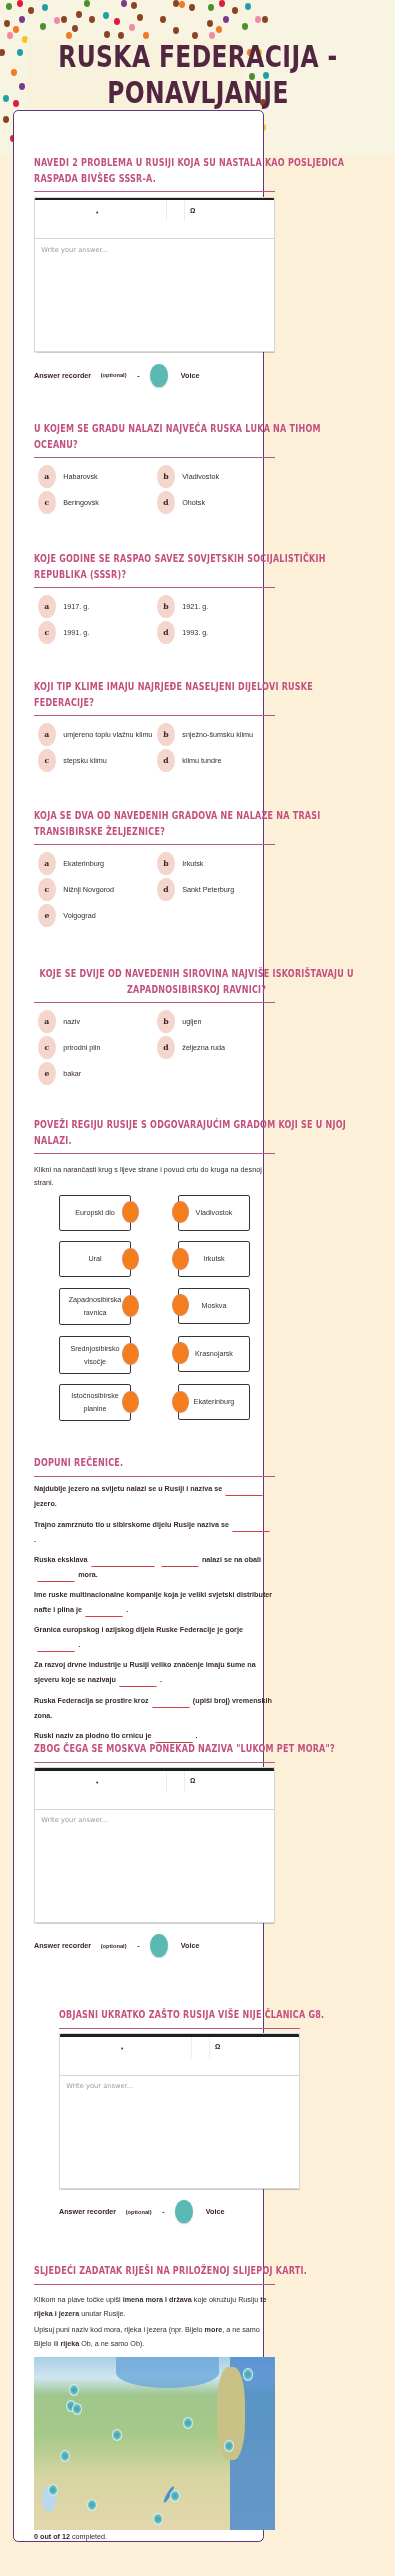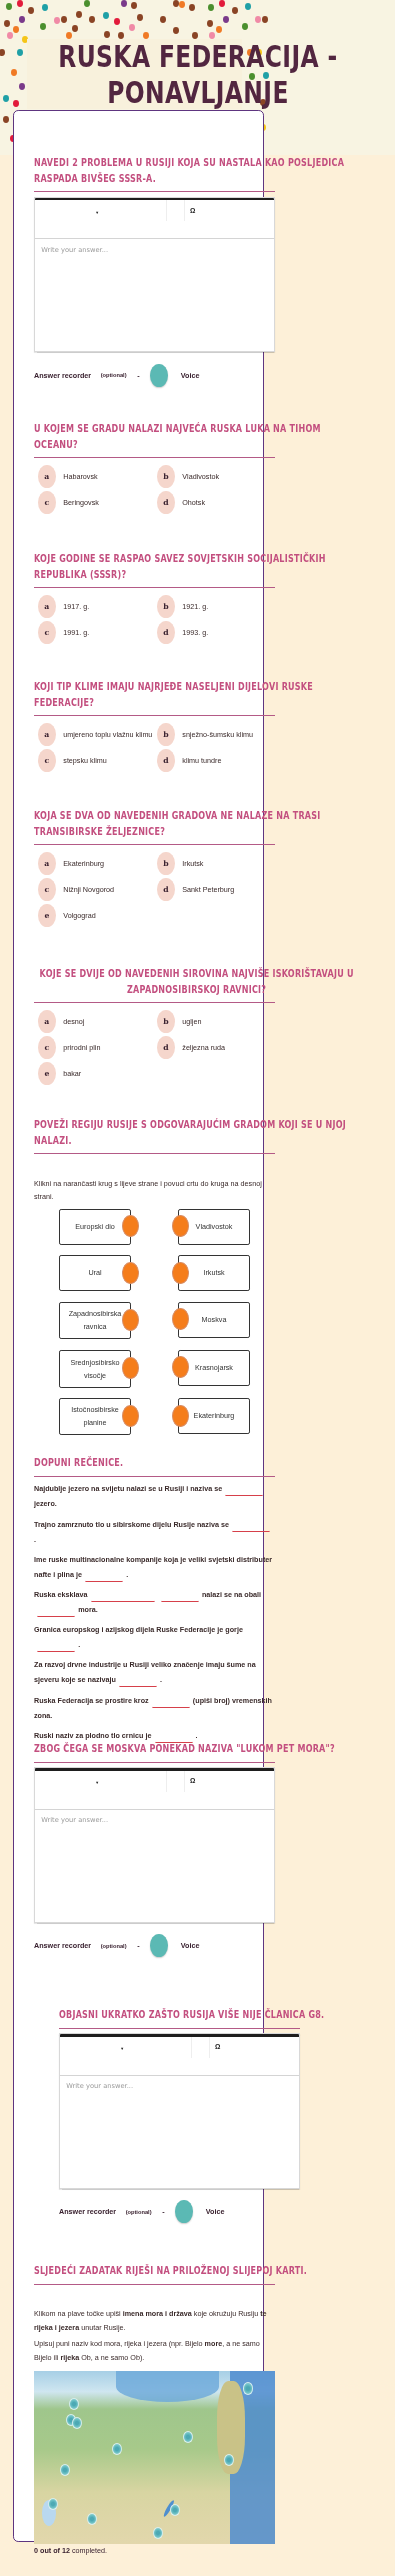--- a/index.html
+++ b/index.html
@@ -83,21 +83,21 @@
   .opts { margin-top: 7.2px; width: 241px; display: grid; grid-template-columns: 119px 119px; row-gap: 3.1px; }
   .opt { display: flex; align-items: center; height: 23px; cursor: pointer; }
   .opt-letter {
     width: 17.5px; height: 23px; border-radius: 50%;
     background: #f5d6cc; color: #3a2230;
     display: flex; align-items: center; justify-content: center;
     font-family: "DejaVu Serif", serif; font-size: 7.7px; font-weight: bold;
     margin-left: 4.1px; margin-right: 7.7px; flex: 0 0 auto;
   }
   .opt-text { font-size: 7.2px; color: #3a2a2a; }
-  .instr { margin-top: 23px; font-size: 7.2px; line-height: 13.4px; color: #3a2a2a; width: 241px; }
+  .instr { margin-top: 9px; font-size: 7.2px; line-height: 13.4px; color: #3a2a2a; width: 241px; }
   .match { position: relative; margin-top: 5.2px; height: 237px; width: 241px; }
   .m-box {
     position: absolute; width: 72px; border: 0.5px solid #333; border-radius: 2.1px;
     background: #fff; display: flex; align-items: center; justify-content: center;
     text-align: center; font-size: 7.2px; line-height: 13px; color: #333;
     cursor: pointer;
   }
   .m-box.left { left: 25px; }
   .m-box.right { left: 144px; }
   .m-dot {
@@ -315,21 +315,21 @@
       </div>
   </div>
 </div>
 
 <div class="q" style="top:966px;text-align:center;">
   <div class="q-title">Koje se dvije od navedenih sirovina najviše iskorištavaju u Zapadnosibirskoj ravnici?</div>
   <div class="q-rule"></div>
   <div class="opts">
     <div class="opt">
         <span class="opt-letter">a</span>
-        <span class="opt-text">desnoj</span>
+        <span class="opt-text">naziv</span>
       </div>
     <div class="opt">
         <span class="opt-letter">b</span>
         <span class="opt-text">ugljen</span>
       </div>
     <div class="opt">
         <span class="opt-letter">c</span>
         <span class="opt-text">prirodni plin</span>
       </div>
     <div class="opt">
@@ -373,22 +373,22 @@
     <div class="m-box right" style="top:189px;height:36px;">Ekaterinburg</div>
     <div class="m-dot" style="left:138px;top:196px;"></div>
   </div>
 </div>
 
 <div class="q fill" style="top:1455px;">
   <div class="q-title">Dopuni rečenice.</div>
   <div class="q-rule"></div>
   <p><span>Najdublje jezero na svijetu nalazi se u Rusiji i naziva se</span><span class="blank"></span><br><span>jezero.</span></p>
   <p><span>Trajno zamrznuto tlo u sibirskome dijelu Rusije naziva se</span><span class="blank"></span><span>.</span></p>
+  <p><span>Ruska eksklava</span><span class="blank wide"></span><span class="blank"></span><span>nalazi se na obali</span><br><span class="blank"></span><span>mora.</span></p>
   <p><span>Ime ruske multinacionalne kompanije koja je veliki svjetski distributer nafte i plina je</span><span class="blank"></span><span>.</span></p>
-  <p><span>Ruska eksklava</span><span class="blank wide"></span><span class="blank"></span><span>nalazi se na obali</span><br><span class="blank"></span><span>mora.</span></p>
   <p><span>Granica europskog i azijskog dijela Ruske Federacije je gorje</span><span class="blank"></span><span>.</span></p>
   <p><span>Za razvoj drvne industrije u Rusiji veliko značenje imaju šume na sjeveru koje se nazivaju</span><span class="blank"></span><span>.</span></p>
   <p><span>Ruska Federacija se prostire kroz</span><span class="blank"></span><span>(upiši broj) vremenskih zona.</span></p>
   <p><span>Ruski naziv za plodno tlo crnicu je</span><span class="blank"></span><span>.</span></p>
 </div>
 
 <div class="q" style="top:1741px;">
   <div class="q-title">Zbog čega se Moskva ponekad naziva "lukom pet mora"?</div>
   <div class="q-rule"></div>
   <div class="editor">

